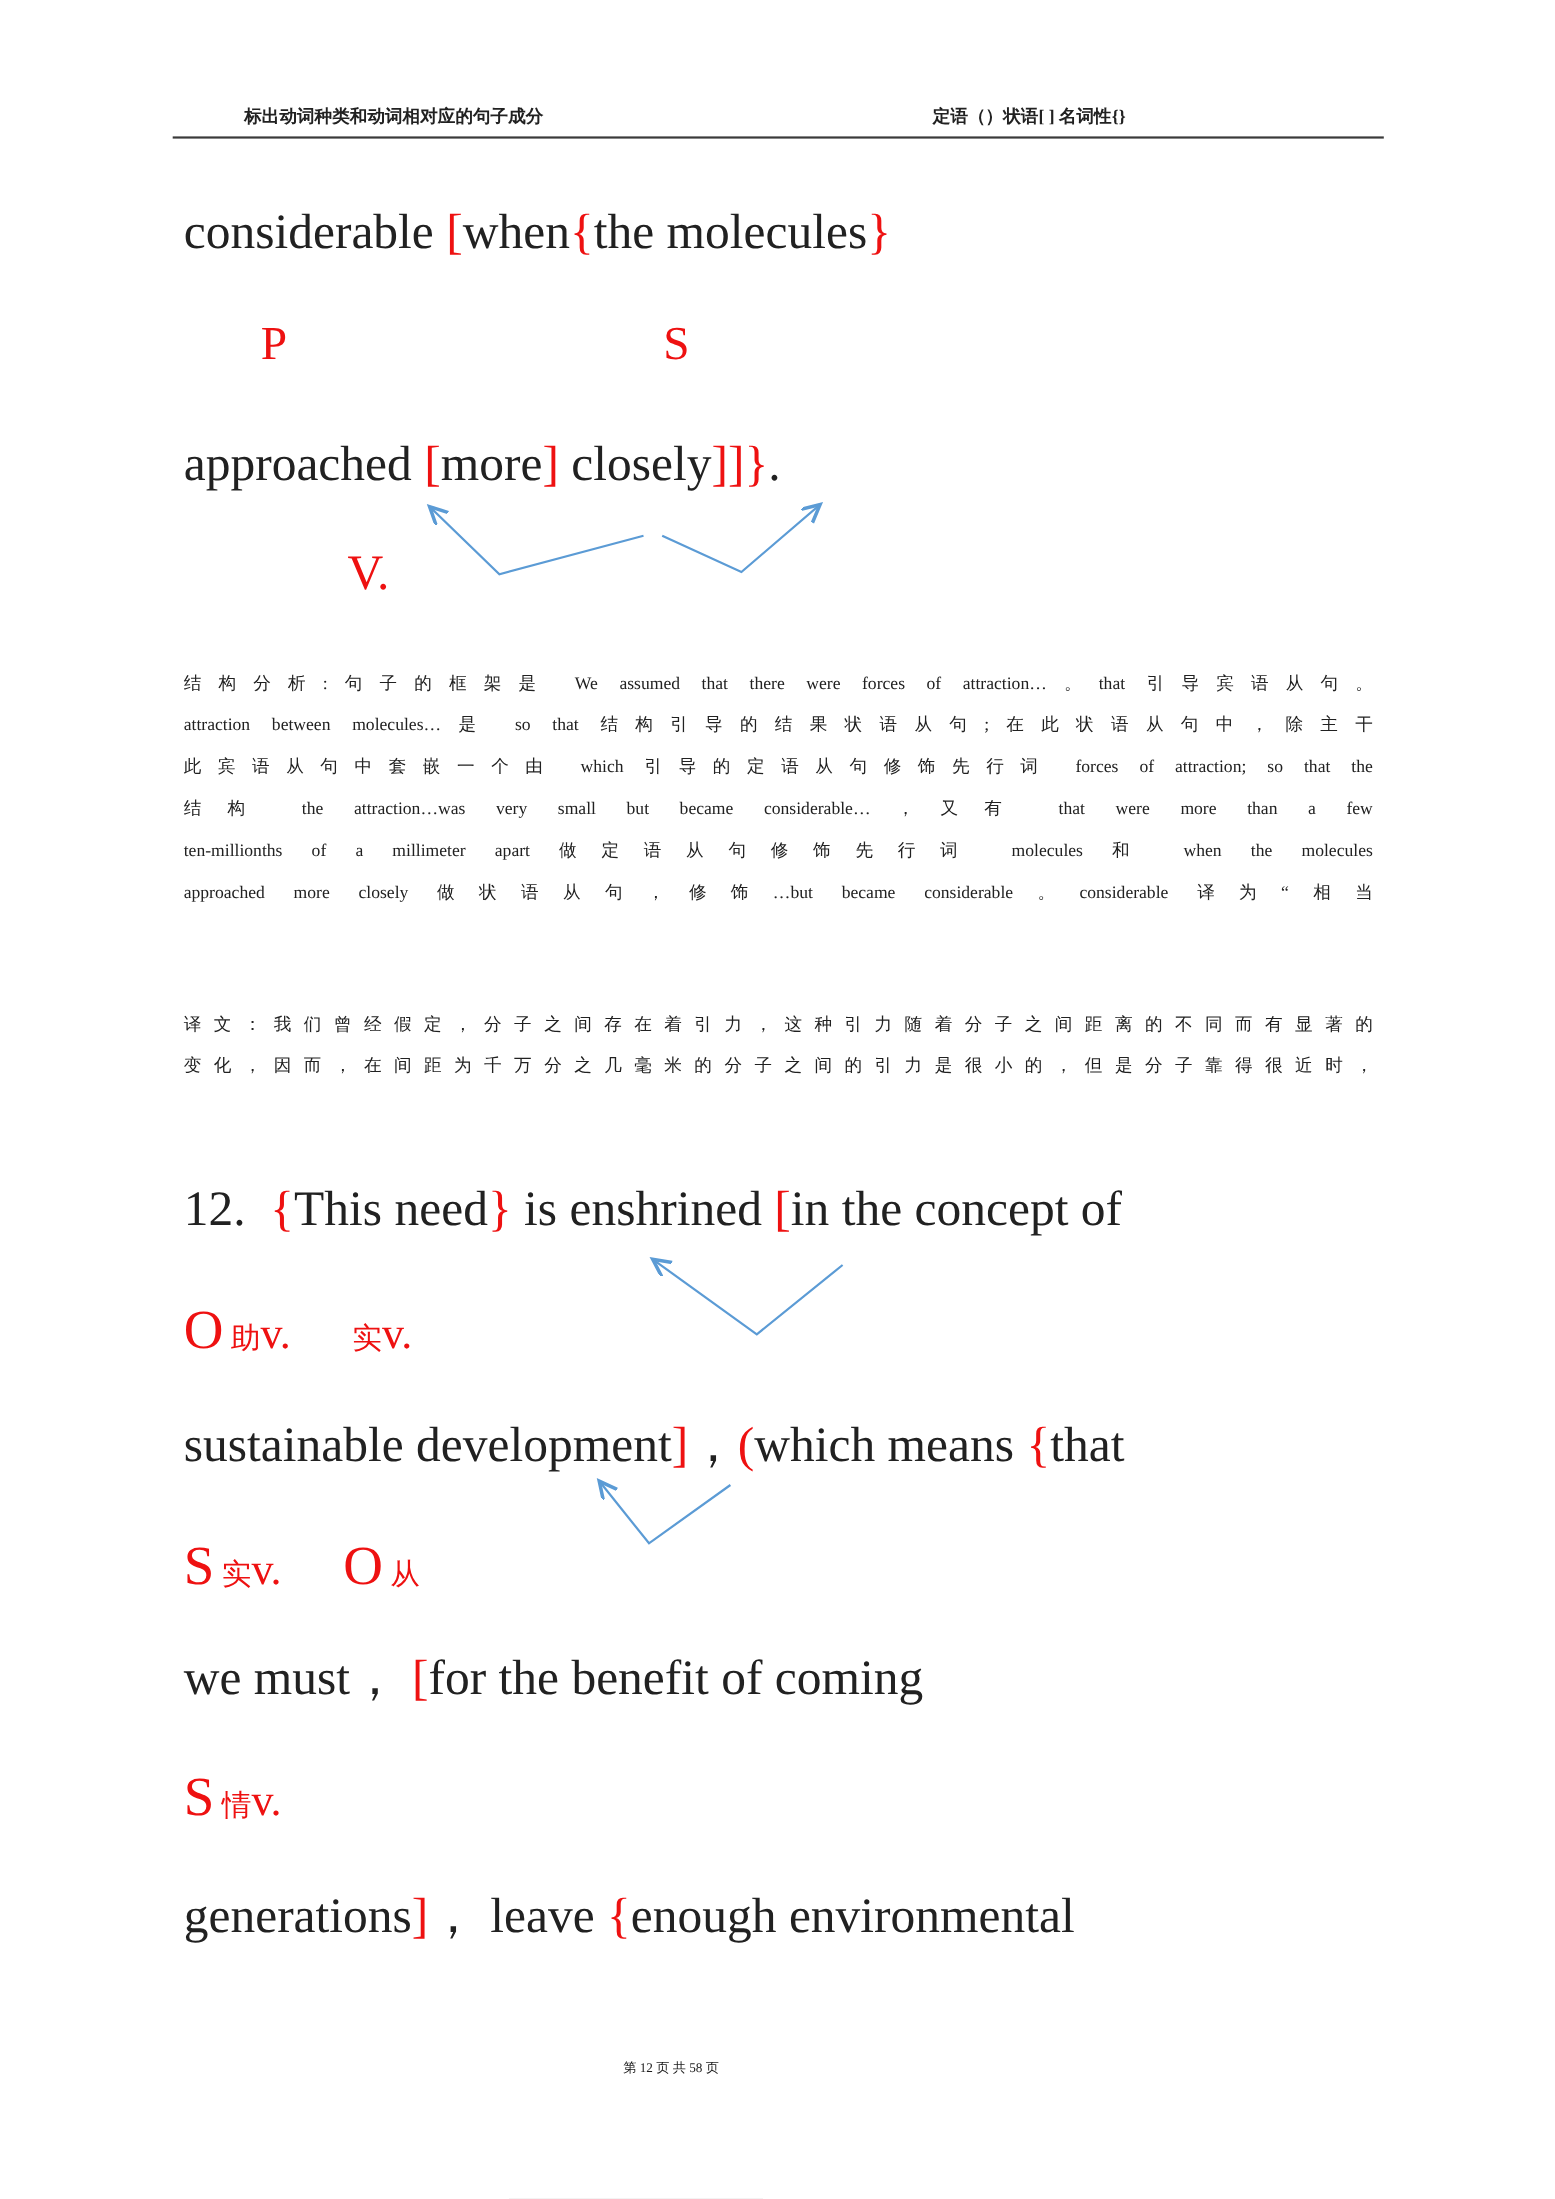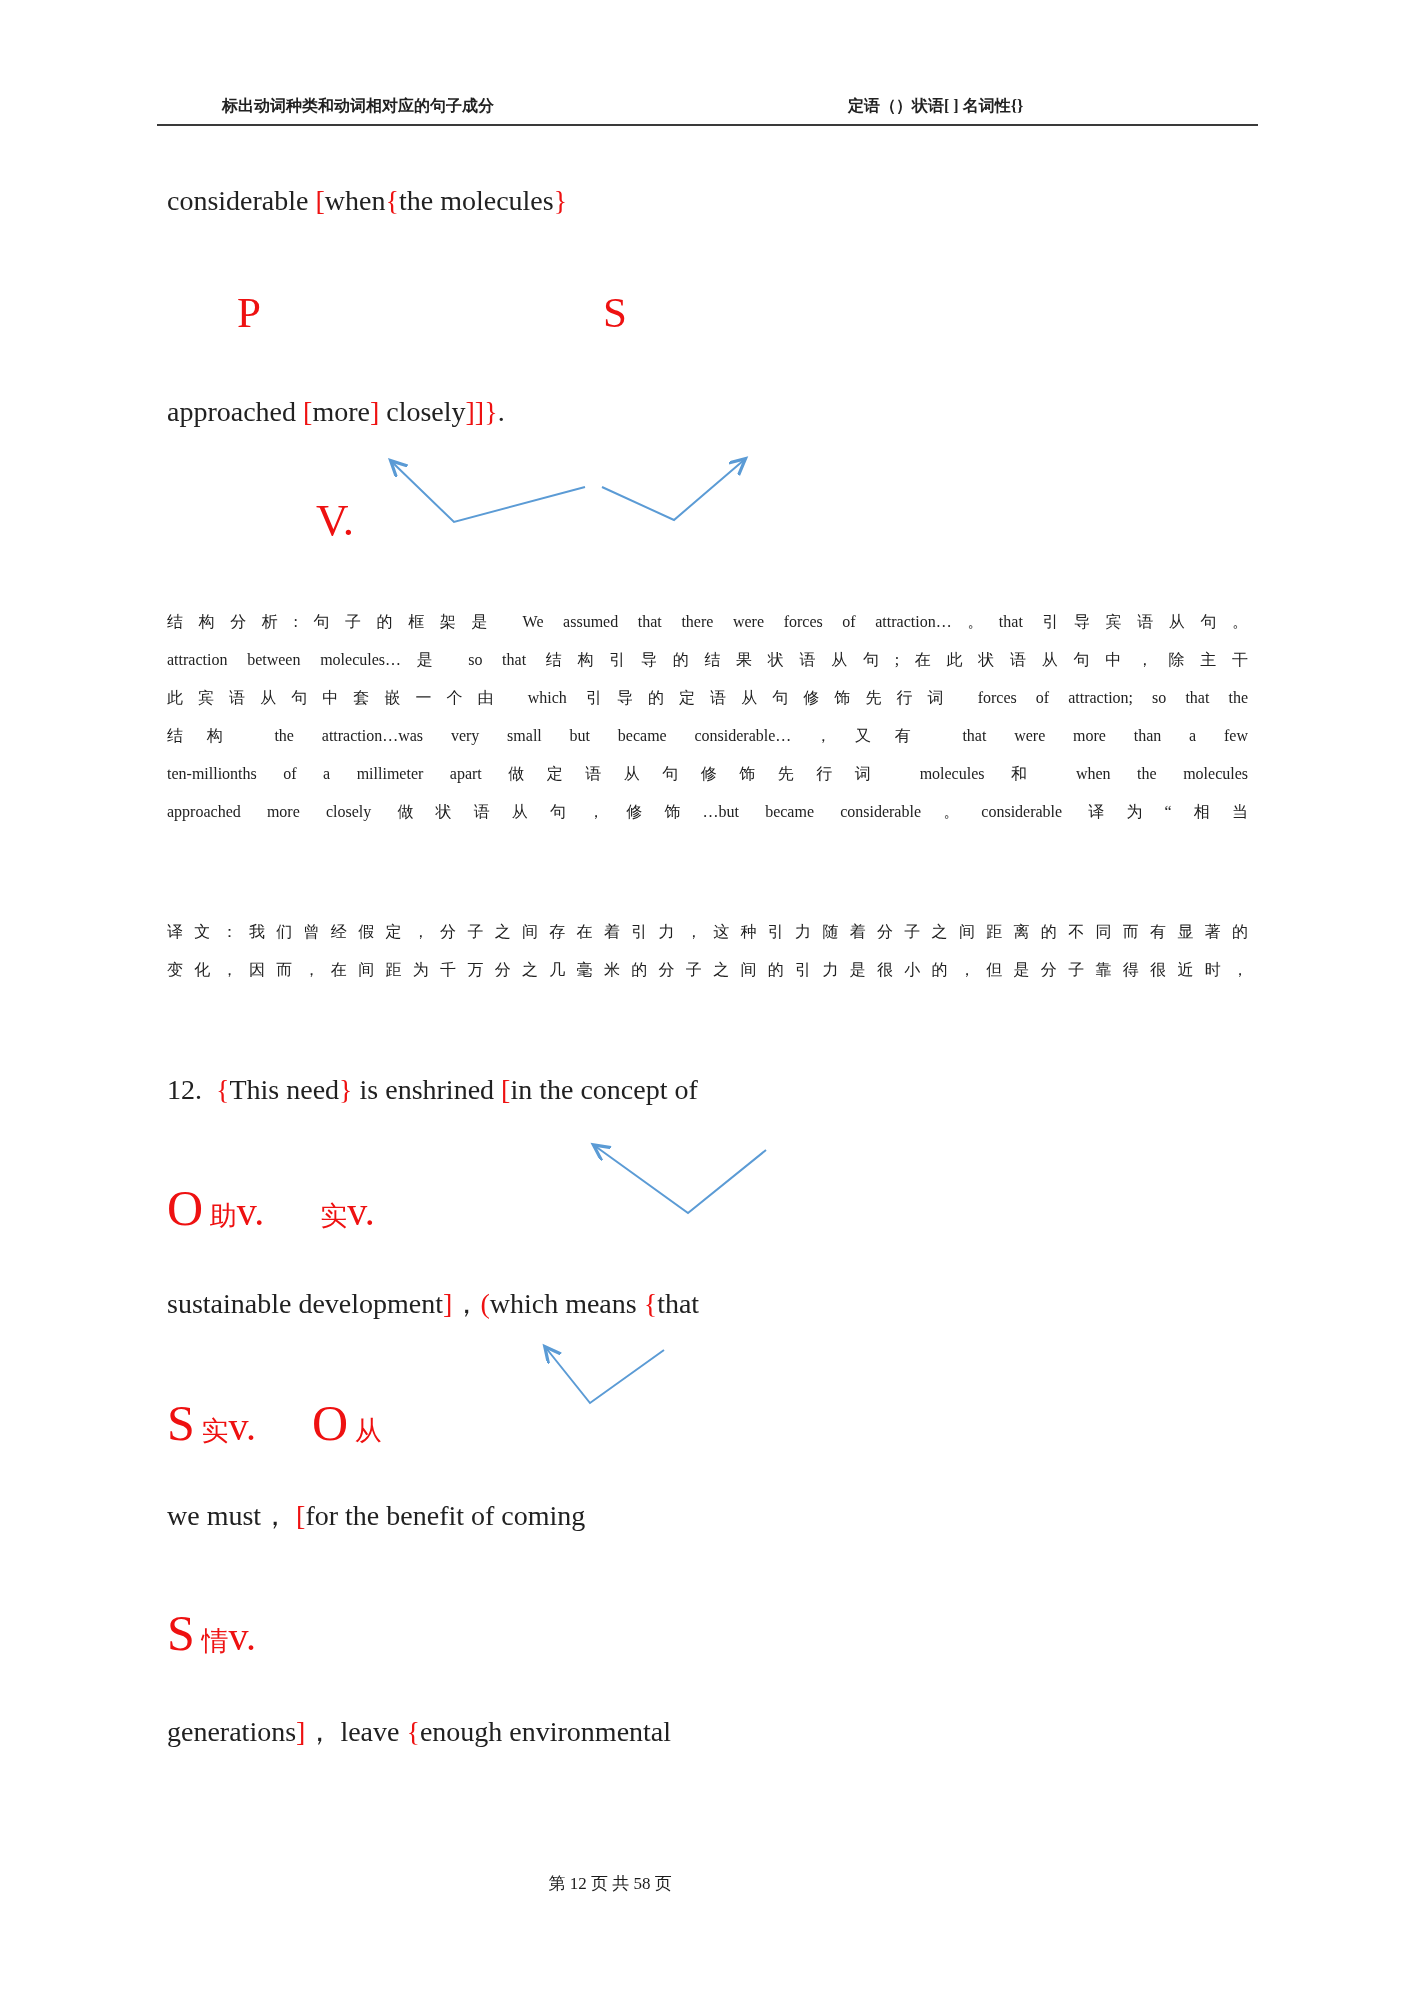--- a/index.html
+++ b/index.html
@@ -7,39 +7,39 @@
     position:relative; width:1414px; height:1999px; margin:0 auto;
     background:#ffffff; overflow:hidden;
     font-family:"Liberation Serif","DejaVu Serif",serif;
     color:var(--ink,#212121);
   }
   .hdr { position:absolute; top:96px; font-size:16px; font-weight:bold; white-space:pre; }
   .hdr-left { left:222px; }
   .hdr-right { left:848px; }
   .rule { position:absolute; left:157px; top:124px; width:1101px; border-top:2px solid #3a3a3a; }
 
-  .bigline { position:absolute; left:167px; font-size:28px; line-height:1.15; white-space:pre; }
+  .bigline { position:absolute; left:167px; font-size:45px; line-height:1.15; white-space:pre; }
   .seg-b { color:var(--ink,#212121); }
   .seg-r { color:var(--red,#ee1111); }
   .seg-rb { color:var(--red,#ee1111); font-size:50px; }
   .seg-rs { color:var(--red,#ee1111); font-size:27px; }
   .seg-rm { color:var(--red,#ee1111); font-size:40px; }
   .seg-g { display:inline-block; width:56px; }
 
   .redlbl { position:absolute; color:var(--red,#ee1111); font-size:43px; line-height:1; white-space:pre; }
 
   .para { position:absolute; left:167px; width:1081px; font-size:16px; line-height:38px; }
   .para .pline { white-space:pre-wrap; }
   .para .j { text-align:justify; text-align-last:justify; }
 
   .arrow-svg { position:absolute; overflow:visible; }
   .arrow-svg polyline, .arrow-svg path { fill:none; stroke:var(--blue,#5b9bd5); stroke-width:2; }
   .arrow-svg marker path { stroke-width:1.6; }
 
-  .footer { position:absolute; left:0; top:1872px; width:1220px; text-align:center; font-size:17px; color:#1c1c1c; }
+  .footer { position:absolute; left:0; top:1872px; width:1220px; text-align:center; font-size:12px; color:#1c1c1c; }
 </style>
 </head>
 <body>
 
 <div class="page">
 
   <div class="hdr hdr-left">标出动词种类和动词相对应的句子成分</div>
   <div class="hdr hdr-right">定语（）状语[ ] 名词性{}</div>
   <div class="rule"></div>
 

